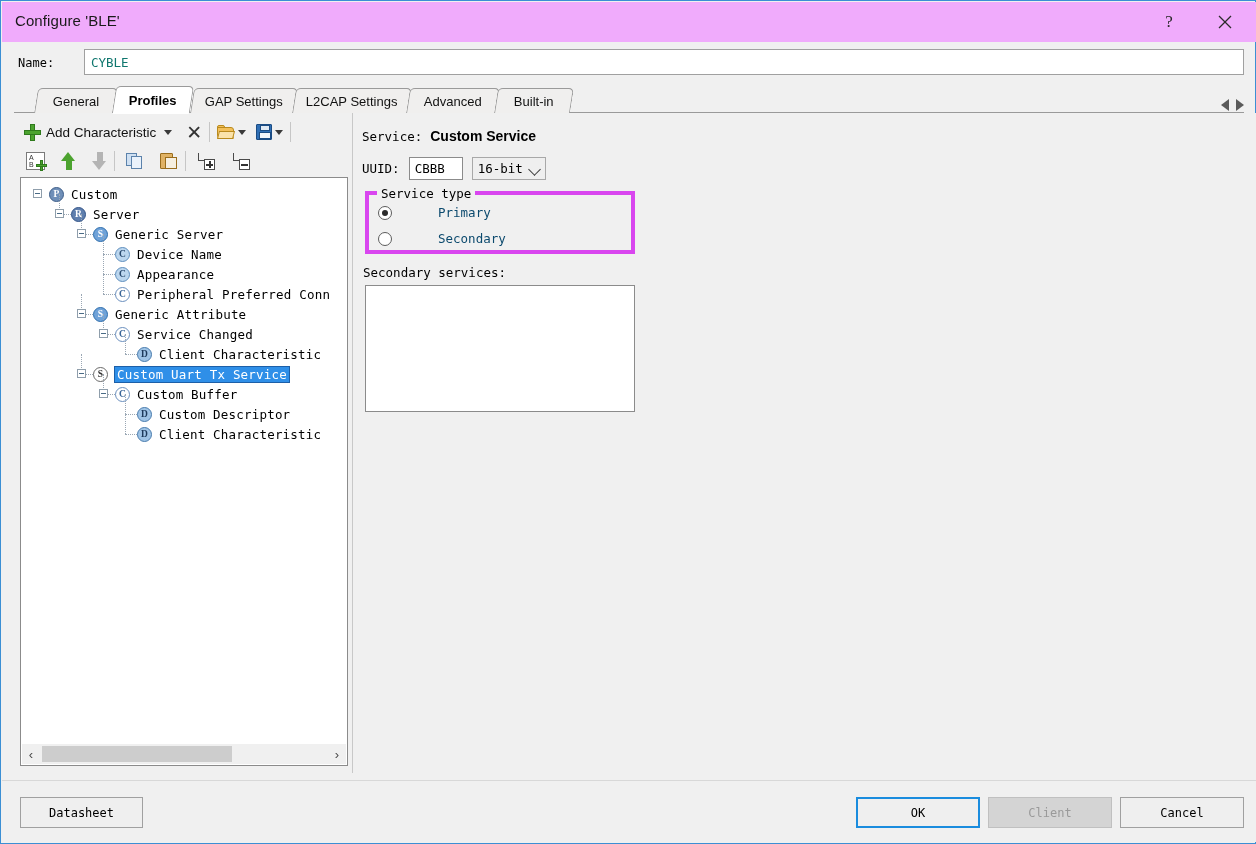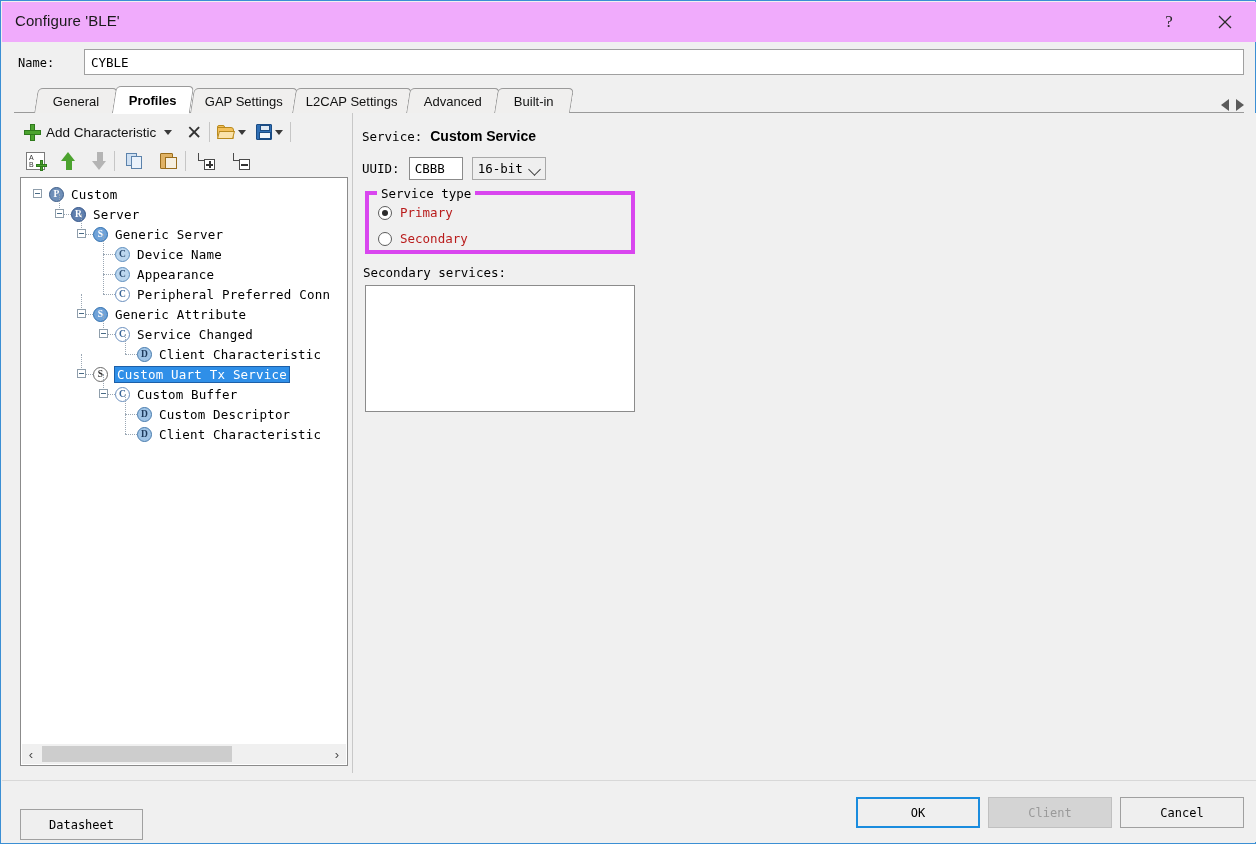--- a/index.html
+++ b/index.html
@@ -45,21 +45,21 @@
   .name-label{
     position:absolute;left:16px;top:14px;
     font-family:"DejaVu Sans Mono","Liberation Mono",monospace;
     font-size:12px;color:#000;
   }
   .name-input{
     position:absolute;left:82px;top:7px;width:1160px;height:26px;
     box-sizing:border-box;
     background:#fff;border:1px solid #a0a0a0;
     font-family:"DejaVu Sans Mono","Liberation Mono",monospace;
-    font-size:12.5px;color:#000000;
+    font-size:12.5px;color:#0f766e;
     padding:0 0 0 6px;line-height:24px;
     outline:none;
   }
   
   .tabstrip{
     position:absolute;left:1px;top:85px;width:1254px;height:27px;
   }
   .tabstrip .baseline{
     position:absolute;left:12px;bottom:0;width:1230px;height:1px;
     background:#9a9a9a;
@@ -231,40 +231,40 @@
   .group-title{
     position:absolute;left:8px;top:-9px;background:#f0f0f0;padding:0 4px;
     font-family:"DejaVu Sans Mono","Liberation Mono",monospace;font-size:12.5px;color:#000;
   }
   .radio-row{position:absolute;display:flex;align-items:center;gap:8px;}
   .radio{
     width:14px;height:14px;border-radius:50%;border:1.4px solid #5c5c5c;background:#fff;
     box-sizing:border-box;position:relative;
   }
   .radio.on::after{content:"";position:absolute;left:3px;top:3px;width:6px;height:6px;border-radius:50%;background:#2b2b2b;}
-  .radio-lab{font-family:"DejaVu Sans Mono","Liberation Mono",monospace;font-size:12.5px;color:#b91c1c;}
+  .radio-lab{font-family:"DejaVu Sans Mono","Liberation Mono",monospace;font-size:12.5px;color:#0c4a6e;margin-left:38px;}
   .inc-lab{position:absolute;left:3px;top:152px;font-family:"DejaVu Sans Mono","Liberation Mono",monospace;font-size:12.5px;color:#000;}
   .inc-box{
     position:absolute;left:5px;top:172px;width:270px;height:127px;
     background:#fff;border:1px solid #8b8b8b;box-sizing:border-box;
   }
   
   .footer{
     position:absolute;left:1px;bottom:1px;width:1254px;height:62px;background:#f0f0f0;
     border-top:1px solid #d8d8d8;box-sizing:border-box;
   }
   .btn{
     position:absolute;top:16px;height:31px;box-sizing:border-box;
     background:#efefef;border:1px solid #a0a0a0;
     font-family:"DejaVu Sans Mono","Liberation Mono",monospace;
     font-size:12px;color:#000;
     display:flex;align-items:center;justify-content:center;
     cursor:default;
   }
-  .btn-datasheet{left:18px;width:123px;margin-top:12px;}
+  .btn-datasheet{left:18px;width:123px;}
   .btn-ok{left:854px;width:124px;border:2px solid #1a8cde;background:#efefef;}
   .btn-apply{left:986px;width:124px;background:#d4d4d4;border:1px solid #c0c0c0;color:#9a9a9a;}
   .btn-cancel{left:1118px;width:124px;}
 </style>
 </head>
 <body>
 
 <div class="window">
 
   <div class="titlebar">

